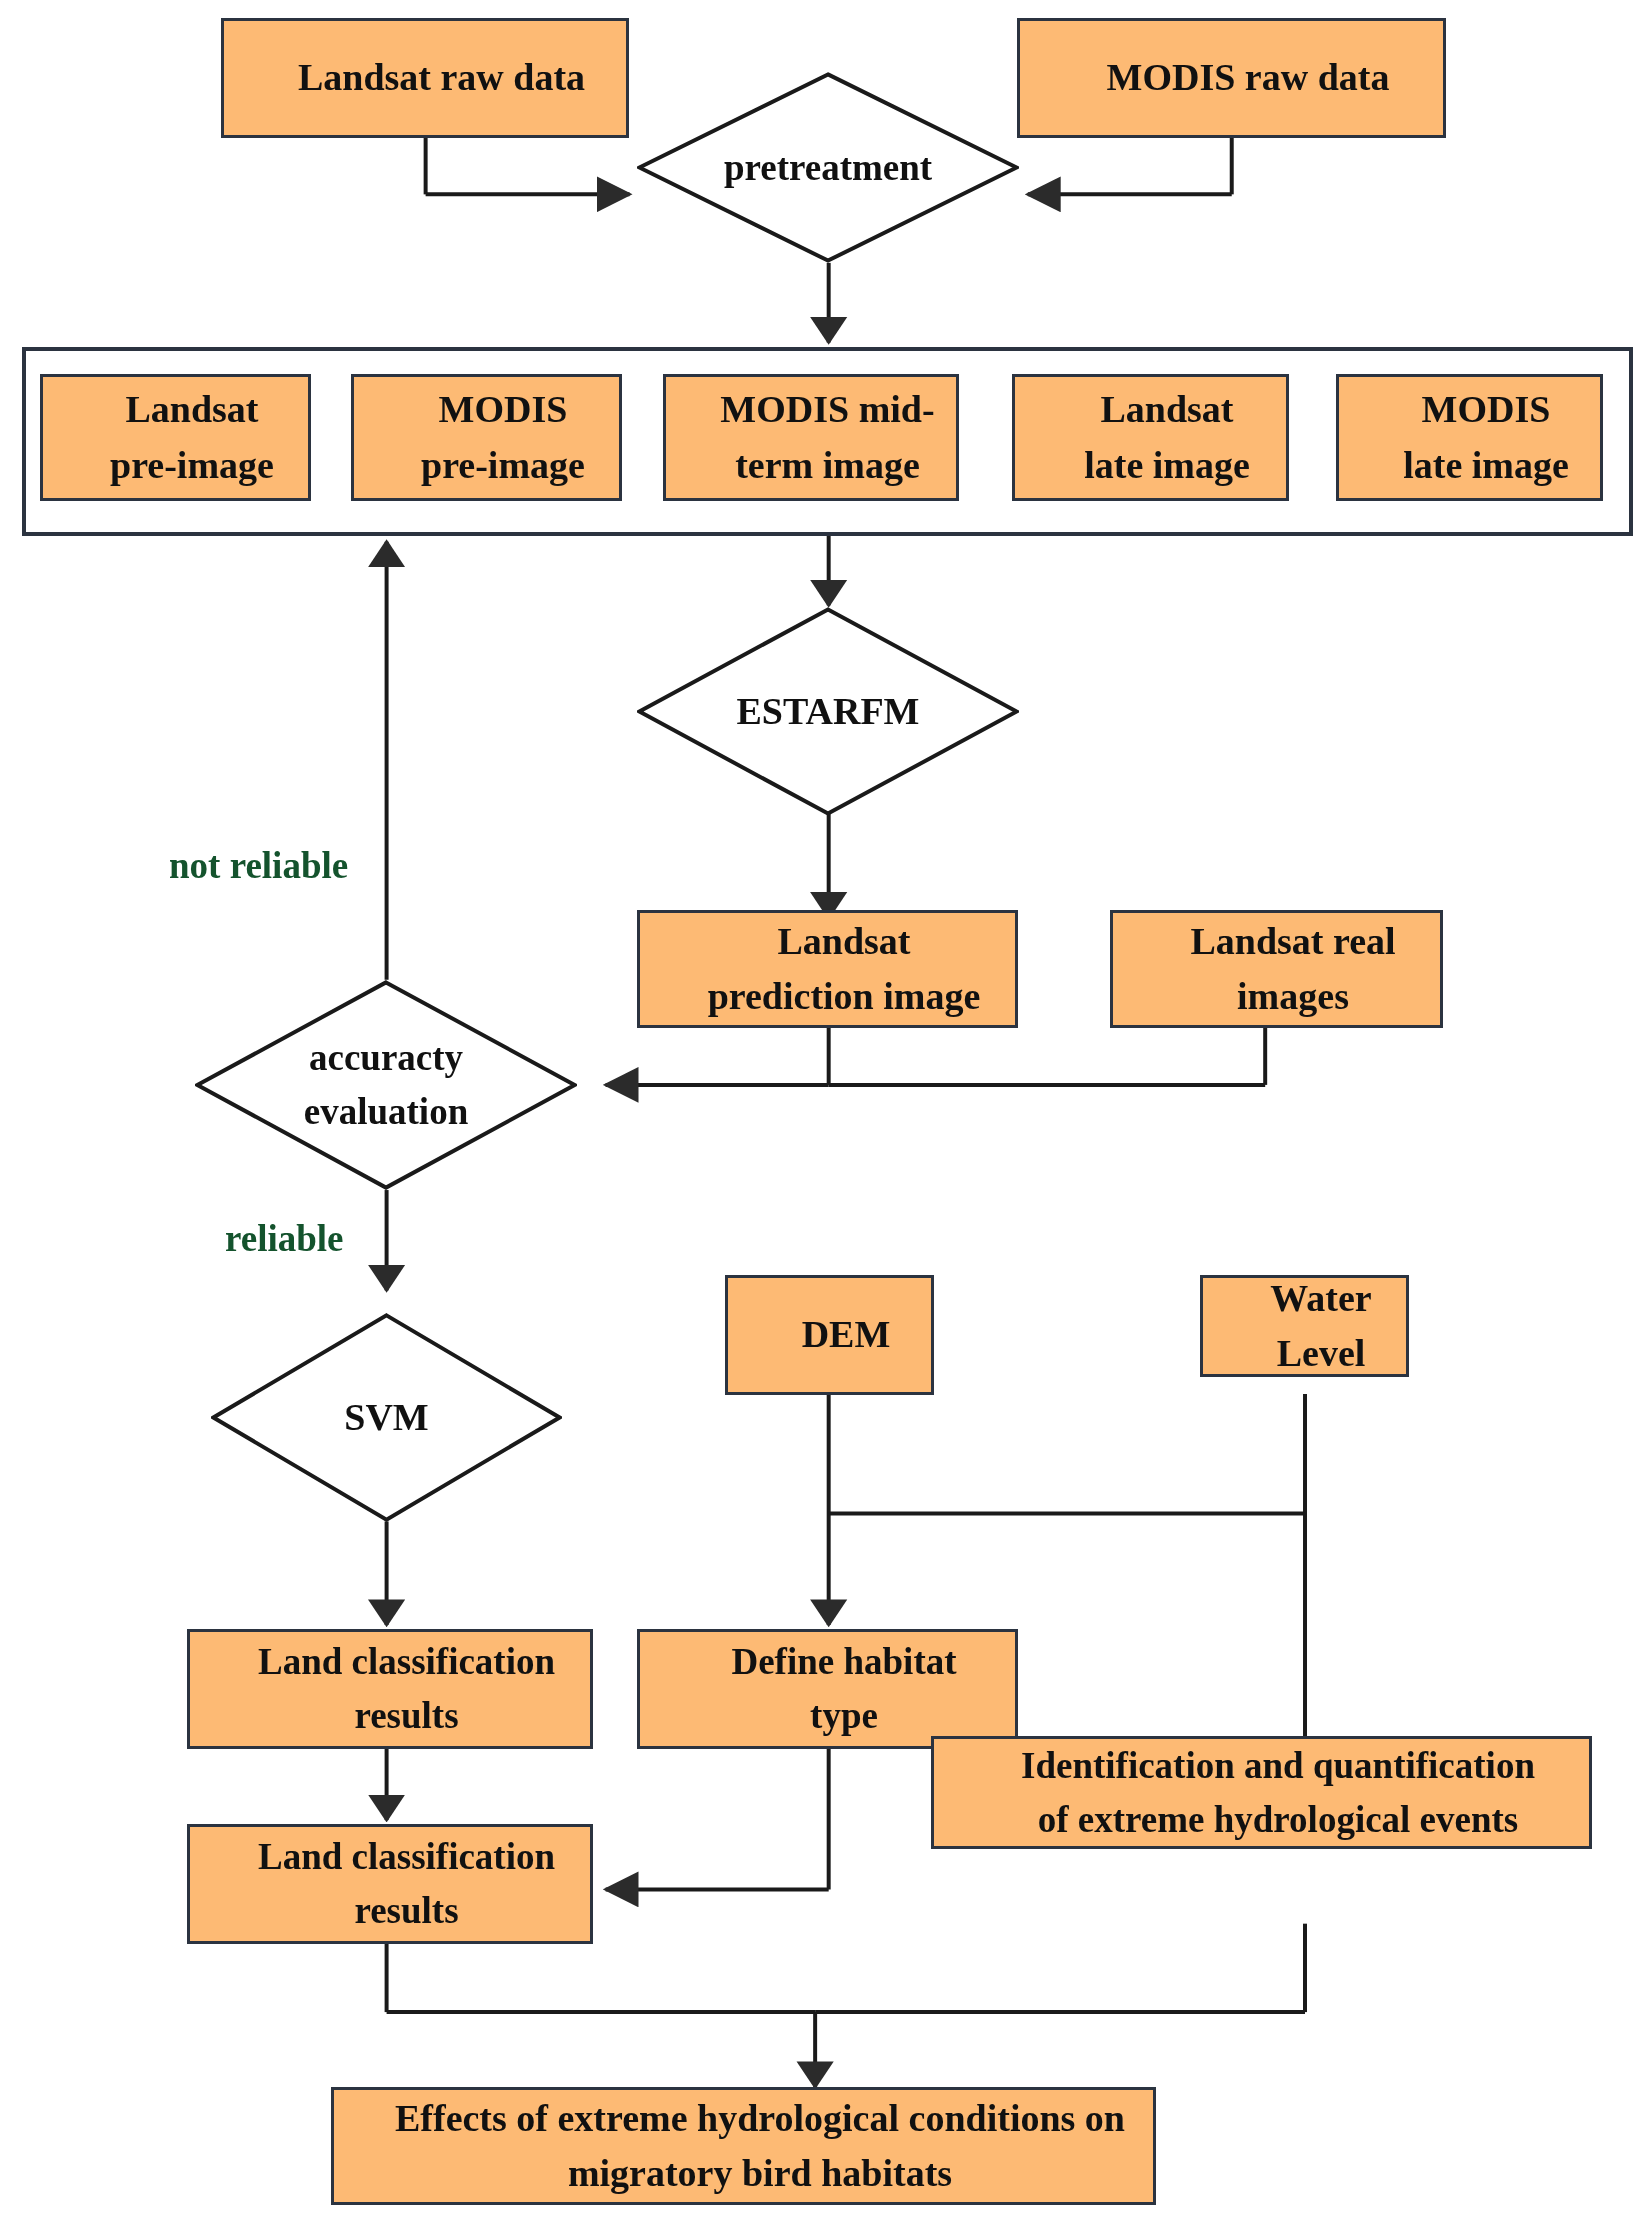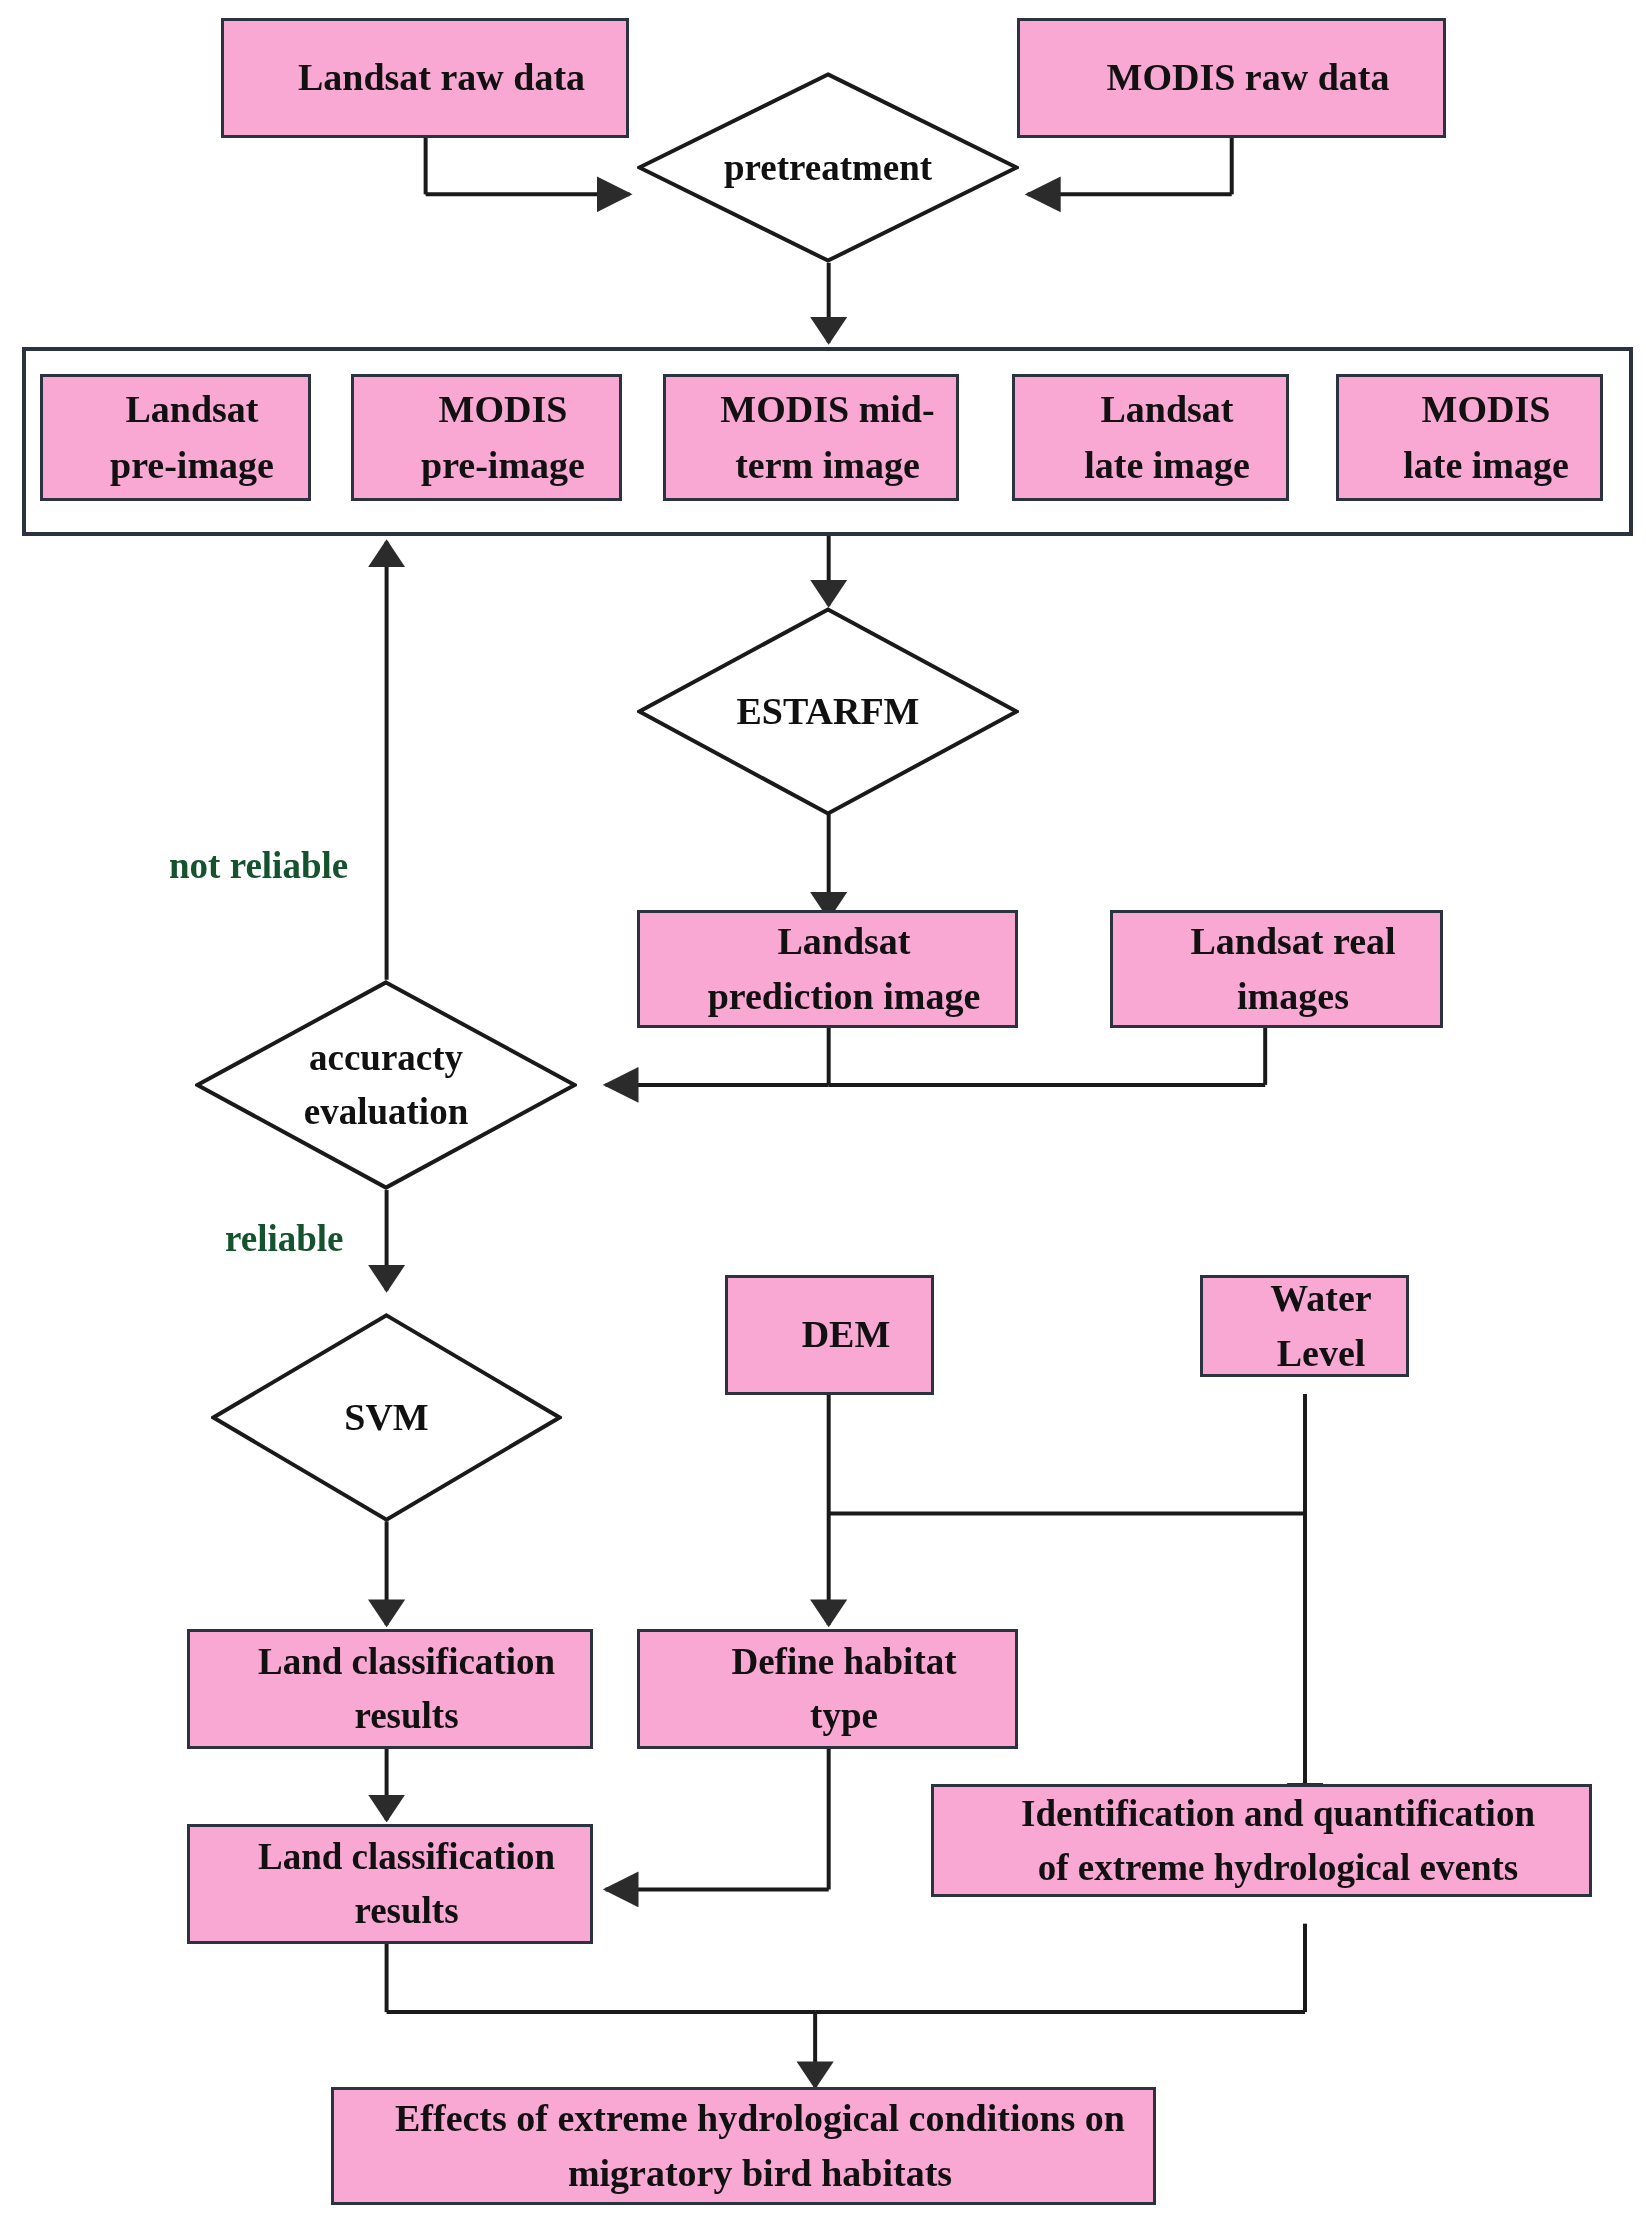--- a/index.html
+++ b/index.html
@@ -30,21 +30,21 @@
     display: flex;
     align-items: center;
     justify-content: center;
     text-align: center;
     font-weight: bold;
     color: #111111;
     line-height: 1.45;
     z-index: 3;
   }
   .box {
-    background: #f9a8d4;
+    background: #fdba74;
     border: 3.2px solid #2b3340;
     padding-left: 33px;
   }
   .group-box {
     background: #ffffff;
     border: 4px solid #2b3340;
     display: block;
     z-index: 1;
   }
   .diamond {
@@ -235,21 +235,21 @@
   <div class="node box fs-46" style="left:637px; top:1629px; width:381px; height:120px; white-space:pre-line;">
     <span>Define habitat
 type</span>
   </div>
 
   <div class="node box fs-46" style="left:187px; top:1824px; width:406px; height:120px; white-space:pre-line;">
     <span>Land classification
 results</span>
   </div>
 
-  <div class="node box fs-46" style="left:931px; top:1784px; width:661px; height:113px; white-space:pre-line;">
+  <div class="node box fs-46" style="left:931px; top:1736px; width:661px; height:113px; white-space:pre-line;">
     <span>Identification and quantification
 of extreme hydrological events</span>
   </div>
 
   <div class="node box fs-48" style="left:331px; top:2087px; width:825px; height:118px; white-space:pre-line;">
     <span>Effects of extreme hydrological conditions on
 migratory bird habitats</span>
   </div>
 
 </div>

